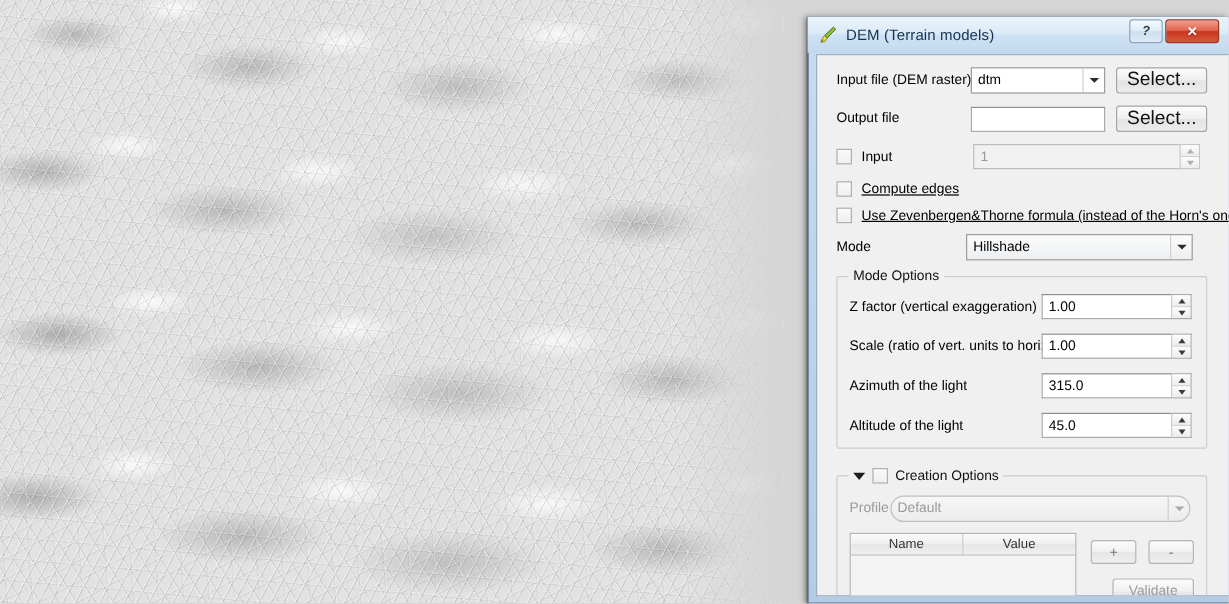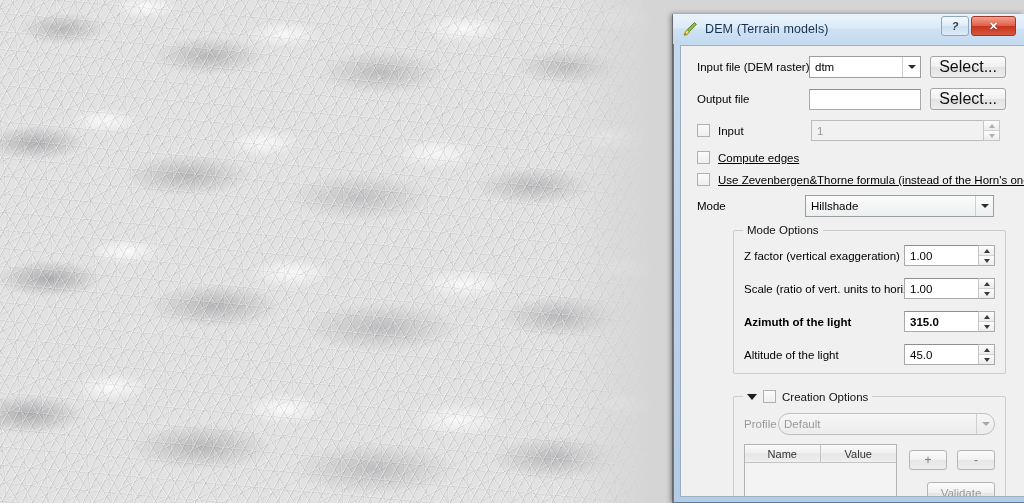--- a/index.html
+++ b/index.html
@@ -358,21 +358,20 @@
   .cb-row .lbl { font-size: 11.5px; }
 
   
   .group {
     position: relative;
     border: 1px solid #cccccc;
     border-radius: 2px;
     margin-top: 4px;
     padding: 14px 10px 10px 10px;
     box-sizing: border-box;
-    margin-left: 36px;
   }
   .group-title {
     position: absolute;
     top: -7px;
     left: 9px;
     background: #f0f0f0;
     padding: 0 4px;
     font-size: 11.5px;
     color: #111;
     display: flex;
@@ -559,21 +558,21 @@
                 <div class="spin-up">
                     <i class="tri-up"></i>
                   </div>
                 <div class="spin-dn">
                     <i class="tri-dn"></i>
                   </div>
               </div>
             </div>
           </div>
 
-          <div class="row" style="margin-bottom:12px;font-weight:bold;">
+          <div class="row" style="margin-bottom:12px;">
             <span class="lbl w2">Azimuth of the light</span>
             <div class="spin" style="width:125px;">
               <div class="textbox">315.0</div>
               <div class="spin-btns">
                 <div class="spin-up">
                     <i class="tri-up"></i>
                   </div>
                 <div class="spin-dn">
                     <i class="tri-dn"></i>
                   </div>

